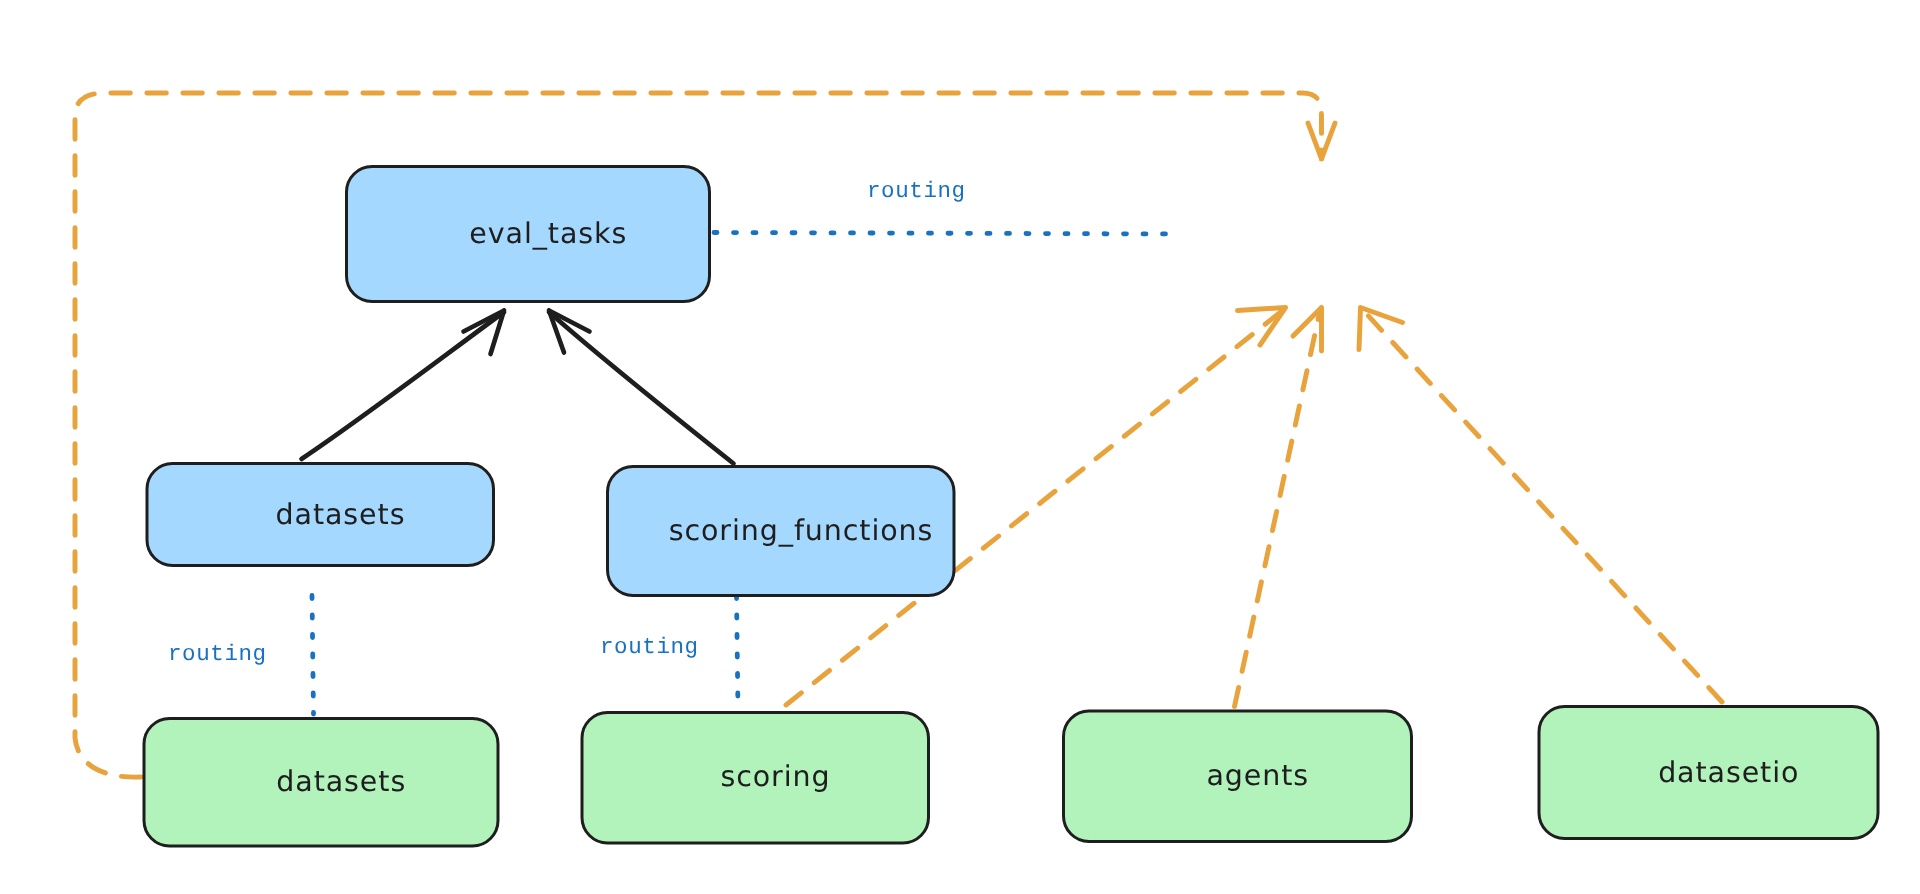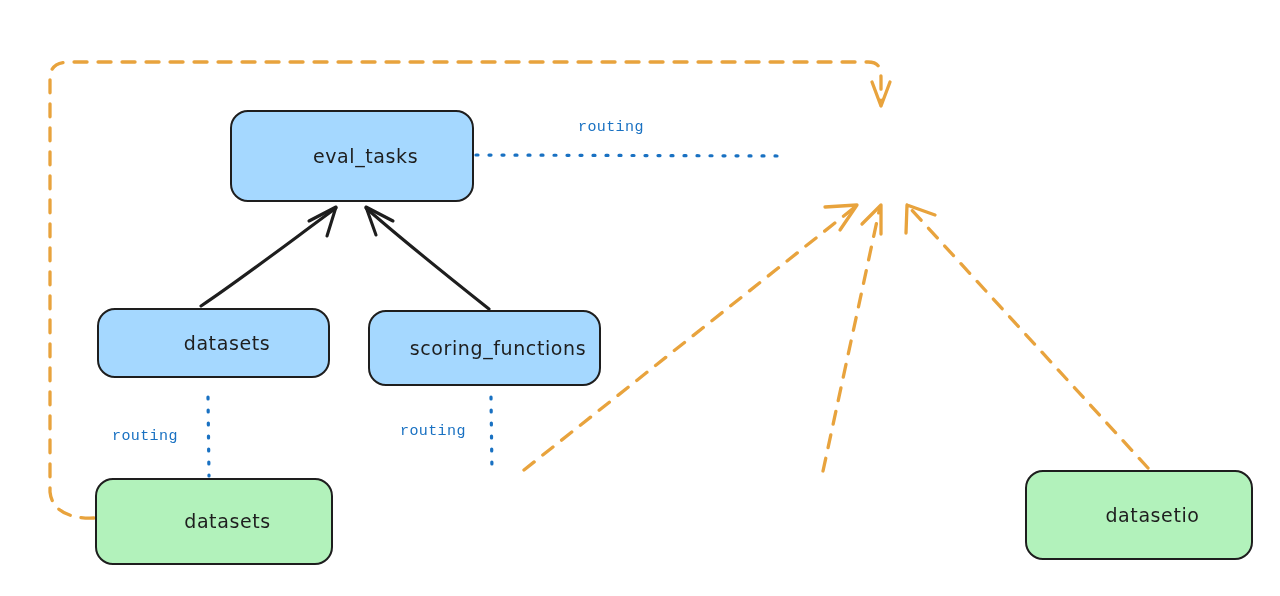--- a/index.html
+++ b/index.html
@@ -114,29 +114,35 @@
 
   <div class="node api" style="left:230px; top:110px; width:244px; height:92px;">
     <span class="node-label">eval_tasks</span>
   </div>
 
 
   <div class="node api" style="left:97px; top:308px; width:233px; height:70px;">
     <span class="node-label">datasets</span>
   </div>
 
-  <div class="node api" style="left:368px; top:310px; width:233px; height:76px;">
+  <div class="node api" style="left:404px; top:310px; width:233px; height:88px;">
     <span class="node-label">scoring_functions</span>
   </div>
 
   <div class="node provider" style="left:95px; top:478px; width:238px; height:87px;">
     <span class="node-label">datasets</span>
   </div>
 
+  <div class="node provider" style="left:387px; top:474px; width:233px; height:89px;">
+    <span class="node-label">scoring</span>
+  </div>
 
+  <div class="node provider" style="left:708px; top:473px; width:234px; height:89px;">
+    <span class="node-label">agents</span>
+  </div>
 
   <div class="node provider" style="left:1025px; top:470px; width:228px; height:90px;">
     <span class="node-label">datasetio</span>
   </div>
 
   <div class="edge-label" style="left:578px; top:119px;">routing</div>
 
   <div class="edge-label" style="left:112px; top:428px;">routing</div>
 
   <div class="edge-label" style="left:400px; top:423px;">routing</div>

